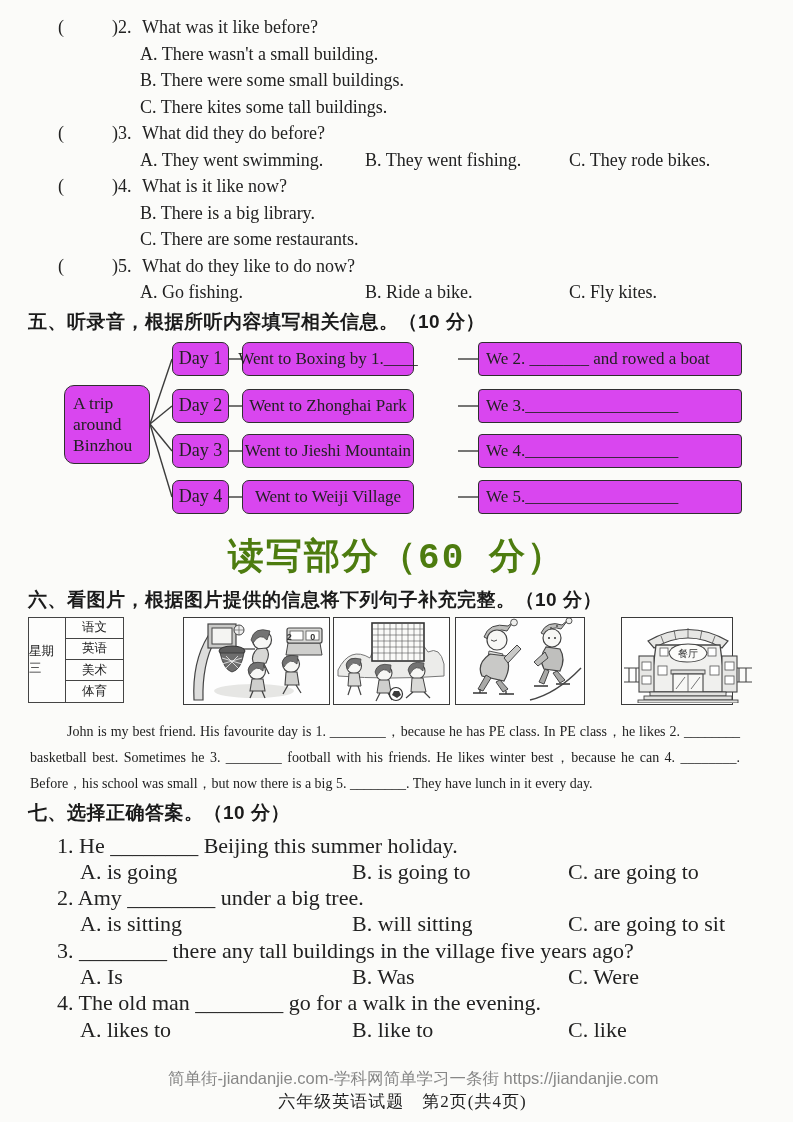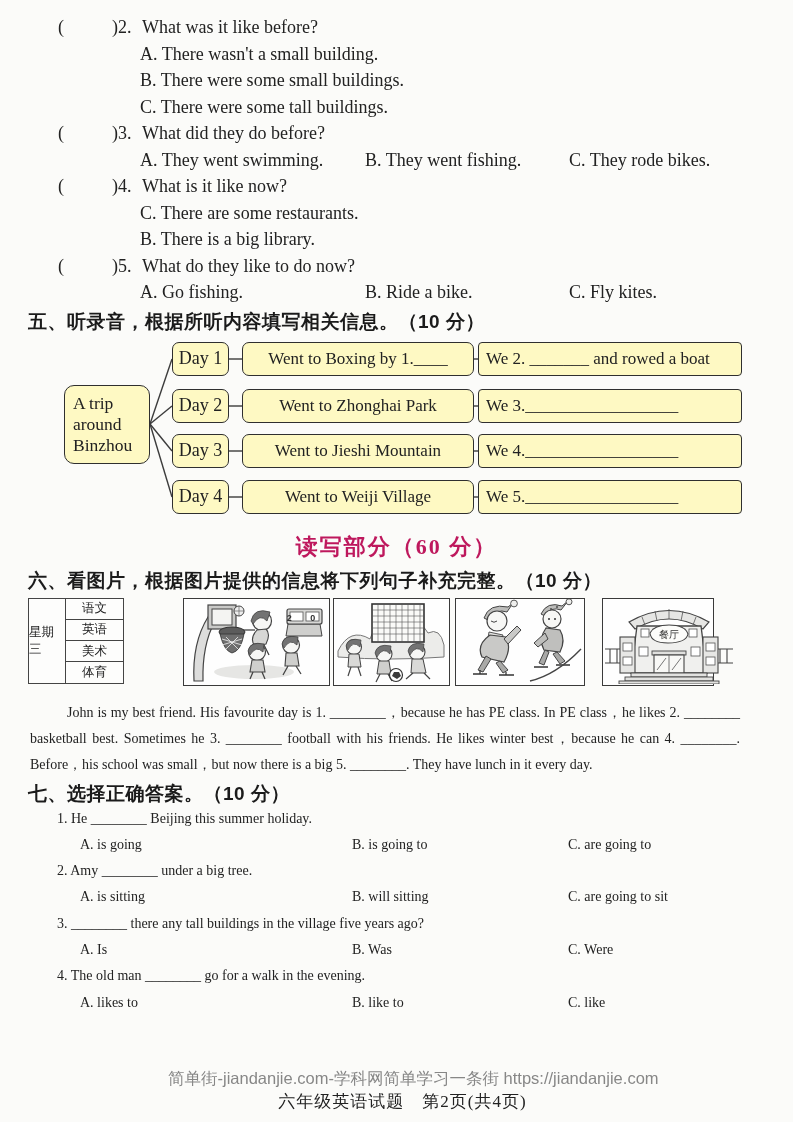--- a/index.html
+++ b/index.html
@@ -24,59 +24,59 @@
   .opt-inline .col-a{width:225px;flex:none;}
   .opt-inline .col-b{width:204px;flex:none;}
   .opt-inline .col-c{flex:1;}
   
   .sec-heading{
     font-family:"Liberation Sans", sans-serif;
     font-weight:bold;font-size:19px;line-height:25px;
     margin:3px 0 0 0;color:#1b1b1b;letter-spacing:0.5px;
   }
   .part-title{
-    font-family:Liberation Serif, serif;
-    font-weight:bold;font-size:22px;text-align:center;
-    margin:10px 0 6px 0;letter-spacing:2px;color:#be185d;
+    font-family:Liberation Mono, monospace;
+    font-weight:bold;font-size:36px;text-align:center;
+    margin:10px 0 6px 0;letter-spacing:2px;color:#4d7c0f;
   }
   
   .diagram{position:relative;height:184px;margin-top:4px;}
   .diagram svg.connectors{position:absolute;left:0;top:0;}
   .dbox{
     position:absolute;box-sizing:border-box;
-    border:1.6px solid #2f2f2f;background:#fef9c3;
+    border:1.6px solid #2f2f2f;background:#d946ef;
     font-size:17px;display:flex;align-items:center;
   }
   .root-box{left:36px;top:47px;width:86px;height:79px;border-radius:10px;
     padding:4px 8px;line-height:21px;font-size:17.5px;}
   .day-box{left:144px;width:57px;height:34px;border-radius:7px;justify-content:center;font-size:18px;}
-  .mid-box{left:214px;width:232px;height:34px;border-radius:7px;justify-content:center;white-space:nowrap;}
+  .mid-box{left:214px;width:172px;height:34px;border-radius:7px;justify-content:center;white-space:nowrap;}
   .right-box{left:450px;width:264px;height:34px;border-radius:4px;padding-left:7px;white-space:nowrap;}
   .row-1{top:4px;} .row-2{top:51px;} .row-3{top:96px;} .row-4{top:142px;}
   
   .pictures{position:relative;height:92px;margin-top:5px;}
   .pic{position:absolute;top:0;border:1.6px solid #3a3a3a;background:#fefefe;box-sizing:border-box;}
   .pic svg{display:block;}
   .schedule{left:49px;top:2px;width:94px;height:84px;border:1.6px solid #444;
     display:grid;grid-template-columns:37px 1fr;
     font-family:"Liberation Sans", sans-serif;font-size:12.5px;background:#fdfdfc;}
   .schedule .daycell{grid-row:1/span 4;display:flex;align-items:center;justify-content:center;border-right:1px solid #444;}
   .schedule .subj{display:flex;align-items:center;justify-content:center;border-bottom:1px solid #444;}
   .schedule .subj:last-child{border-bottom:none;}
   .pic-basketball{left:155px;width:147px;height:88px;}
   .pic-football{left:305px;width:117px;height:88px;}
   .pic-skating{left:427px;width:130px;height:88px;}
-  .pic-building{left:574px;width:112px;height:88px;}
+  .pic-building{left:593px;width:112px;height:88px;}
   
   .passage{
     font-size:14px;line-height:26px;text-align:justify;
     text-indent:37px;width:710px;margin:10px 0 0 2px;
   }
   
-  .s7{font-size:14px;line-height:26.3px;margin-top:0;}
+  .s7{font-size:22px;line-height:26.3px;margin-top:8px;}
   .s7 .q{padding-left:29px;white-space:nowrap;}
   .s7 .opts{display:flex;padding-left:52px;white-space:nowrap;}
   .s7 .opts .col-a{width:272px;flex:none;}
   .s7 .opts .col-b{width:216px;flex:none;}
   .s7 .opts .col-c{flex:1;}
   
   .watermark{
     position:absolute;left:168px;top:1068px;
     font-family:"Liberation Sans", sans-serif;
     font-size:16.5px;color:#737373;opacity:0.85;white-space:nowrap;
@@ -91,36 +91,36 @@
 
 <div class="page">
 
   <div class="mcq">
 
     <div class="q-line">
       <span class="paren">(</span><span class="qnum">)2.</span><span>What was it like before?</span>
     </div>
     <div class="opt-stacked">A. There wasn't a small building.</div>
     <div class="opt-stacked">B. There were some small buildings.</div>
-    <div class="opt-stacked">C. There were some tall buildings.</div>
+    <div class="opt-stacked">C. There kites some tall buildings.</div>
 
     <div class="q-line">
       <span class="paren">(</span><span class="qnum">)3.</span><span>What did they do before?</span>
     </div>
     <div class="opt-inline">
       <span class="col-a">A. They went swimming.</span>
       <span class="col-b">B. They went fishing.</span>
       <span class="col-c">C. They rode bikes.</span>
     </div>
 
     <div class="q-line">
       <span class="paren">(</span><span class="qnum">)4.</span><span>What is it like now?</span>
     </div>
+    <div class="opt-stacked">B. There is a big library.</div>
     <div class="opt-stacked">C. There are some restaurants.</div>
-    <div class="opt-stacked">B. There is a big library.</div>
 
     <div class="q-line">
       <span class="paren">(</span><span class="qnum">)5.</span><span>What do they like to do now?</span>
     </div>
     <div class="opt-inline">
       <span class="col-a">A. Go fishing.</span>
       <span class="col-b">B. Ride a bike.</span>
       <span class="col-c">C. Fly kites.</span>
     </div>
   </div>

